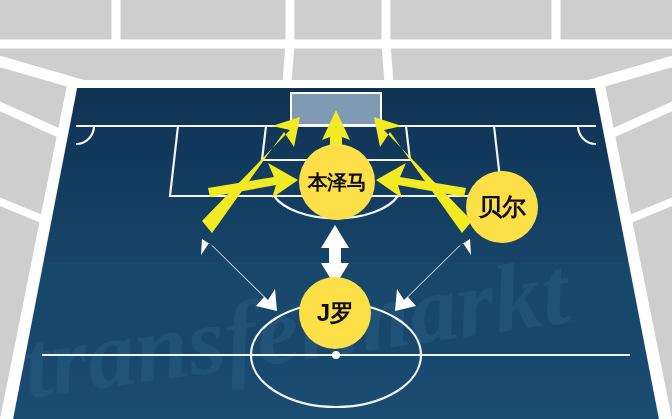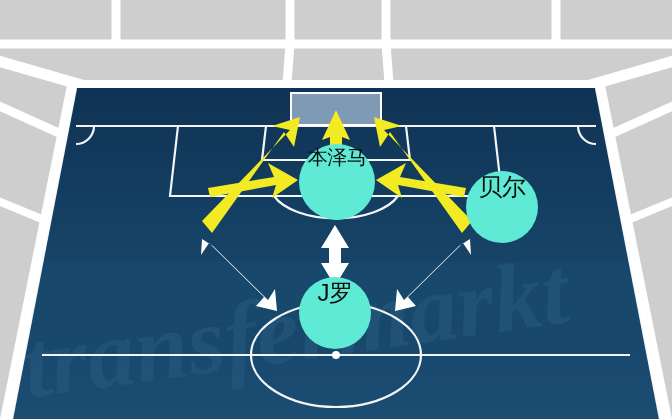--- a/index.html
+++ b/index.html
@@ -6,24 +6,24 @@
   body{
     width:672px;height:419px;overflow:hidden;
     font-family:"Liberation Sans","DejaVu Sans",sans-serif;
     background:#cfcfcf;
   }
   .stage{position:relative;width:672px;height:419px;overflow:hidden;background:#cfcfcf;}
   .layer{position:absolute;left:0;top:0;width:672px;height:419px;}
   .player{
     position:absolute;
     border-radius:50%;
-    background:#5eead4;
-    display:flex;align-items:flex-start;justify-content:center;
+    background:#fde047;
+    display:flex;align-items:center;justify-content:center;
     color:#0d0d0d;
-    font-weight:normal;
+    font-weight:bold;
     letter-spacing:-0.5px;
     white-space:nowrap;
   }
   .p-cr{left:136px;top:171px;width:72px;height:72px;font-size:24px;}
   .p-bz{left:299px;top:144px;width:76px;height:76px;font-size:20px;}
   .p-bl{left:466px;top:171px;width:72px;height:72px;font-size:24px;}
   .p-jr{left:299px;top:277px;width:72px;height:72px;font-size:24px;}
 </style>
 </head>
 <body>

